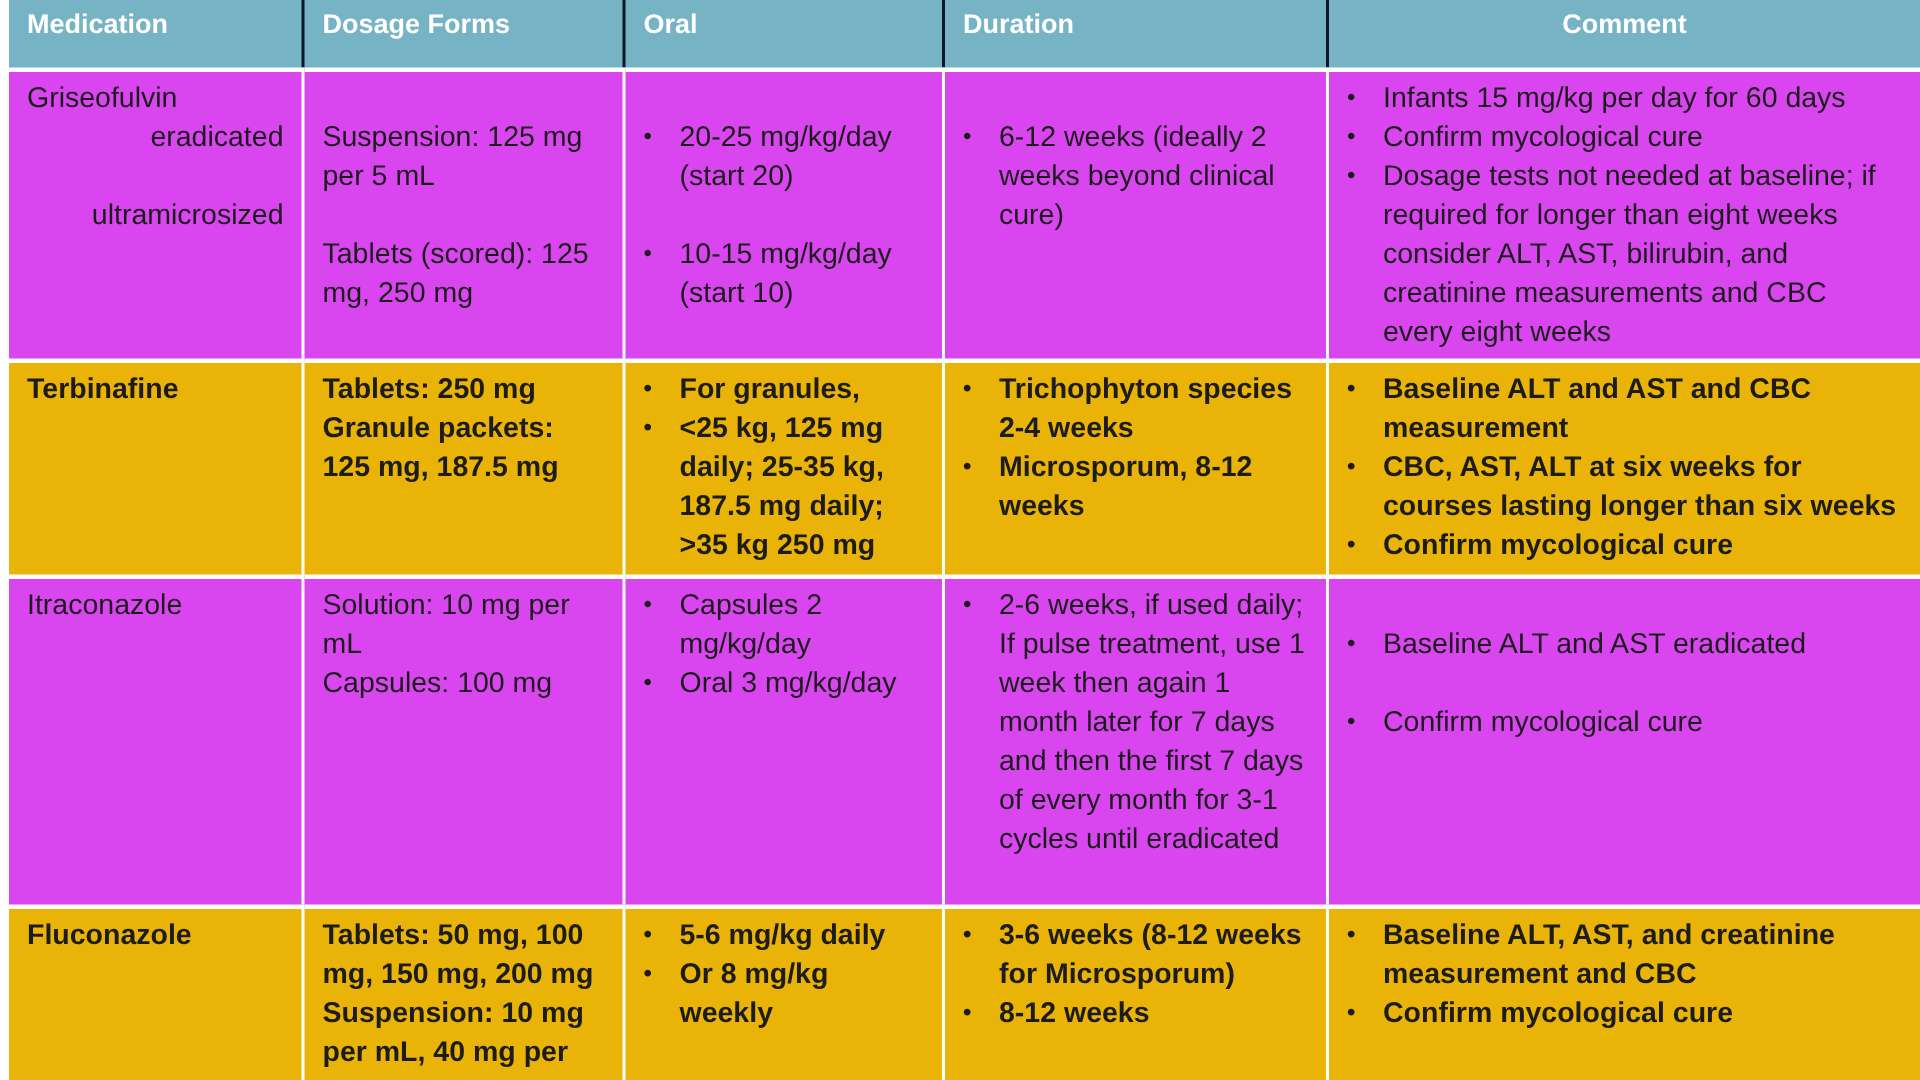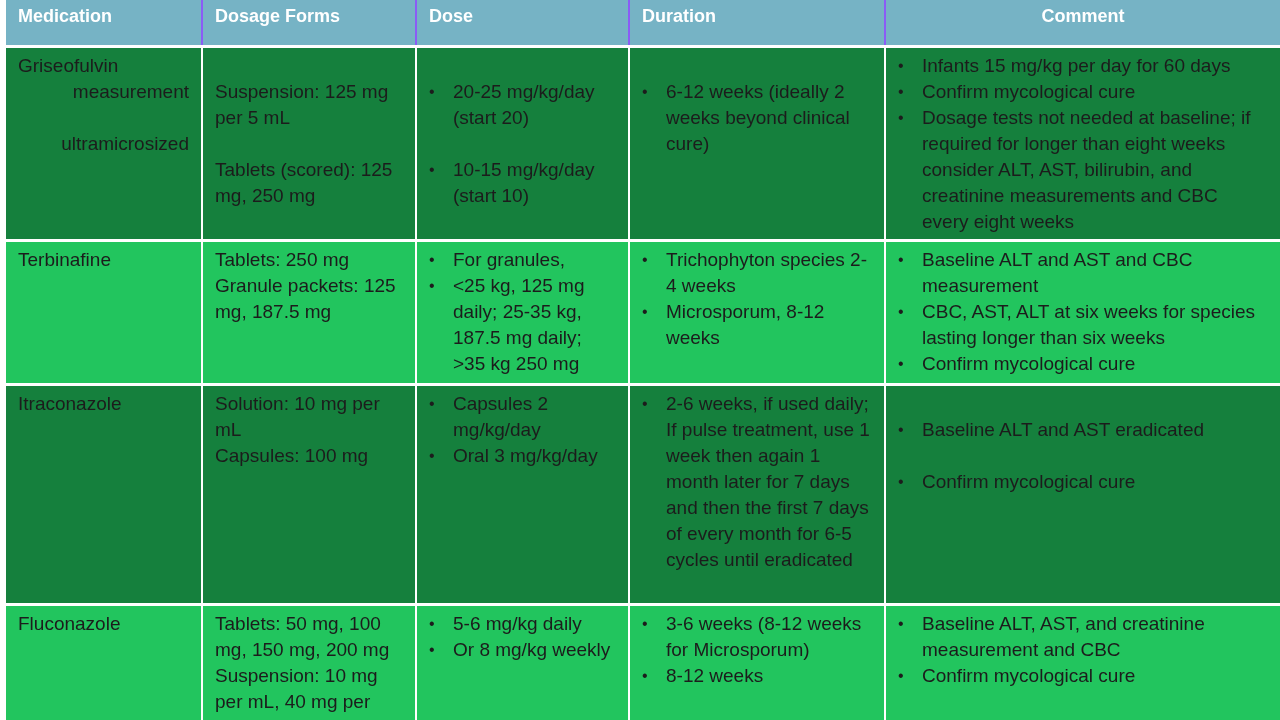--- a/index.html
+++ b/index.html
@@ -33,37 +33,37 @@
       background: #76b3c5;
       color: #ffffff;
       font-weight: bold;
       font-size: 18px;
       text-align: left;
       height: 46px;
       padding: 0 12px;
       vertical-align: top;
       padding-top: 6px;
       box-sizing: border-box;
-      border-right: 2px solid #8b5cf6;
+      border-right: 2px solid #0f172a;
       border-bottom: 3px solid #ffffff;
     }
     th:last-child { border-right: none; text-align: center; }
     td {
       font-size: 19px;
       line-height: 26px;
       color: #1c1c1c;
       vertical-align: top;
       padding: 5px 12px 4px 12px;
       border-right: 2px solid #ffffff;
       border-bottom: 3px solid #ffffff;
       box-sizing: border-box;
     }
     td:last-child { border-right: none; margin-top: 32px; }
-    tr.dark td { background: #15803d; }
-    tr.light td { background: #22c55e; }
+    tr.dark td { background: #d946ef; }
+    tr.light td { background: #eab308; font-weight: bold; }
     .med-name { display: block; }
     .med-sub { display: block; text-align: right; padding-right: 0; }
     .spacer { display: block; height: 26px; }
     ul {
       list-style: none;
       margin: 0;
       padding: 0;
     }
     li {
       position: relative;
@@ -91,31 +91,31 @@
       <col class="c1">
         <col class="c2">
         <col class="c3">
         <col class="c4">
         <col class="c5">
     </colgroup>
     <thead>
       <tr>
         <th>Medication</th>
         <th>Dosage Forms</th>
-        <th>Dose</th>
+        <th>Oral</th>
         <th>Duration</th>
         <th>Comment</th>
       </tr>
     </thead>
     <tbody>
 
       <tr class="dark r1">
         <td>
           <span class="med-name">Griseofulvin</span>
-          <span class="med-sub">measurement</span>
+          <span class="med-sub">eradicated</span>
           <span class="spacer"></span>
           <span class="med-sub">ultramicrosized</span>
         </td>
         <td>
           <span class="spacer"></span>
           <span class="line">Suspension: 125 mg per 5 mL</span>
           <span class="spacer"></span>
           <span class="line">Tablets (scored): 125 mg, 250 mg</span>
         </td>
         <td>
@@ -159,21 +159,21 @@
         </td>
         <td>
           <ul>
             <li>Trichophyton species 2-4 weeks</li>
             <li>Microsporum, 8-12 weeks</li>
           </ul>
         </td>
         <td>
           <ul>
             <li>Baseline ALT and AST and CBC measurement</li>
-            <li>CBC, AST, ALT at six weeks for species lasting longer than six weeks</li>
+            <li>CBC, AST, ALT at six weeks for courses lasting longer than six weeks</li>
             <li>Confirm mycological cure</li>
           </ul>
         </td>
       </tr>
 
       <tr class="dark r3">
         <td>
           <span class="med-name">Itraconazole</span>
         </td>
         <td>
@@ -181,21 +181,21 @@
           <span class="line">Capsules: 100 mg</span>
         </td>
         <td>
           <ul>
             <li>Capsules 2 mg/kg/day</li>
             <li>Oral 3 mg/kg/day</li>
           </ul>
         </td>
         <td>
           <ul>
-            <li>2-6 weeks, if used daily; If pulse treatment, use 1 week then again 1 month later for 7 days and then the first 7 days of every month for 6-5 cycles until eradicated</li>
+            <li>2-6 weeks, if used daily; If pulse treatment, use 1 week then again 1 month later for 7 days and then the first 7 days of every month for 3-1 cycles until eradicated</li>
           </ul>
         </td>
         <td>
           <span class="spacer"></span>
           <ul>
             <li>Baseline ALT and AST eradicated</li>
           </ul>
           <span class="spacer"></span>
           <ul>
             <li>Confirm mycological cure</li>

